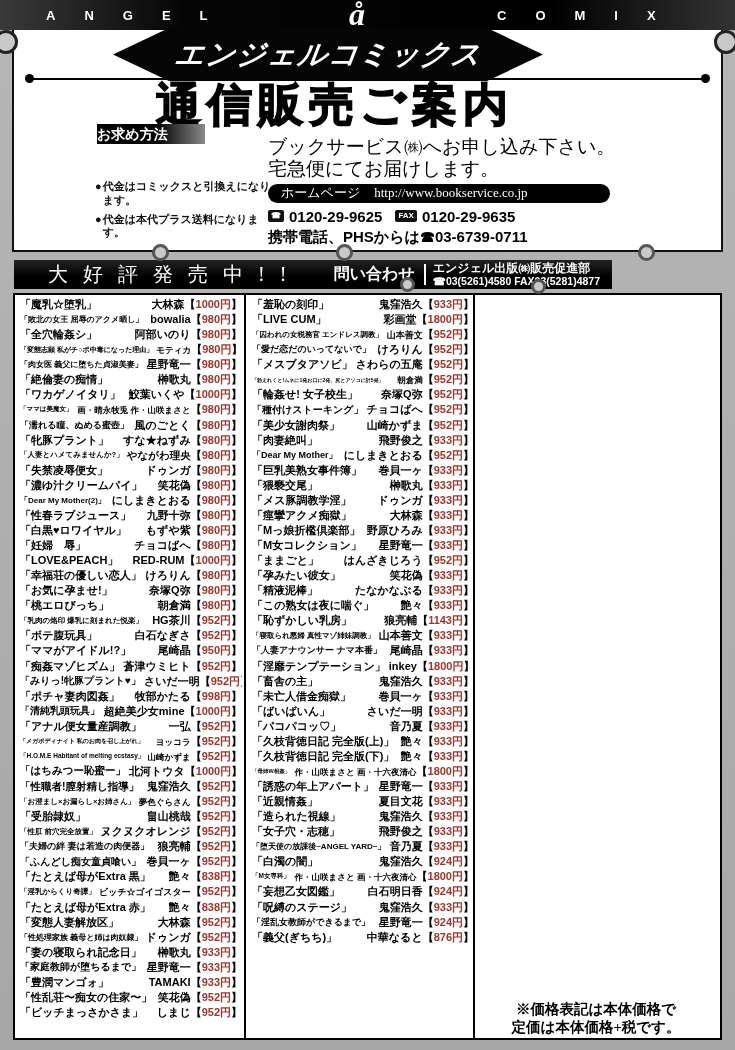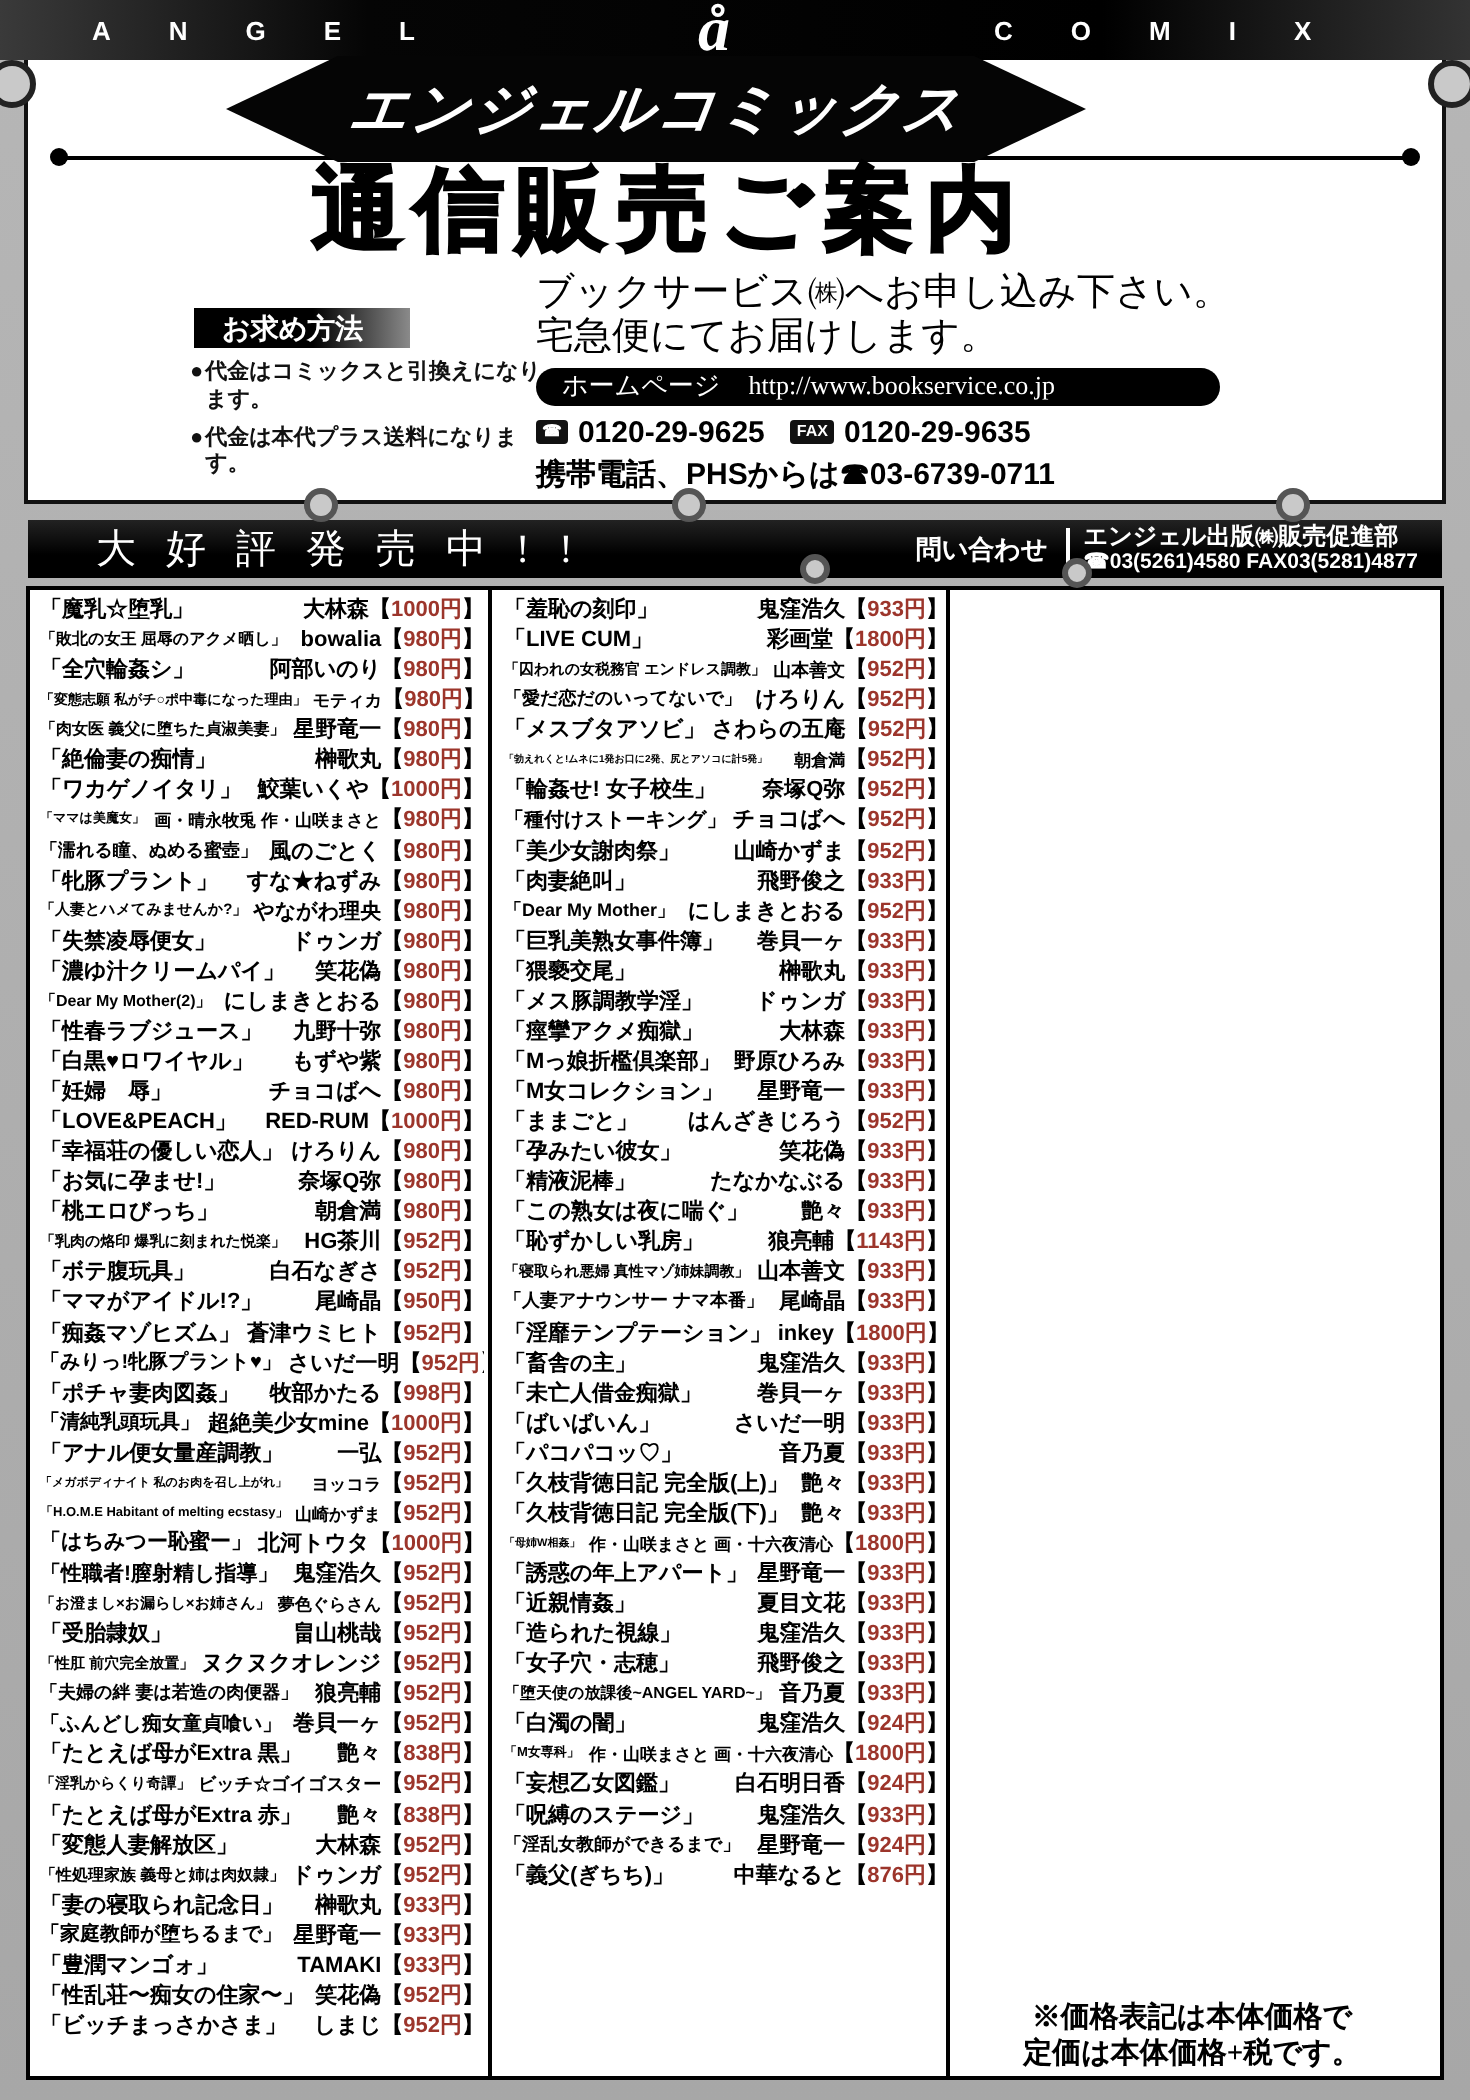--- a/index.html
+++ b/index.html
@@ -18,45 +18,45 @@
   .rule{position:absolute;left:30px;top:78px;width:676px;height:2px;background:#000;}
   .rule-dot{position:absolute;top:74px;width:9px;height:9px;border-radius:50%;background:#000;}
   .diamond{position:absolute;left:113px;top:28px;width:430px;height:53px;background:#050505;
            clip-path:polygon(0 50%,13% 0,87% 0,100% 50%,87% 100%,13% 100%);
            display:flex;align-items:center;justify-content:center;}
   .diamond span{color:#fff;font-weight:900;font-style:italic;font-size:29px;letter-spacing:1px;
                 transform:skewX(-8deg);white-space:nowrap;}
   .main-title{position:absolute;left:100px;top:82px;width:470px;text-align:center;
               font-size:45px;font-weight:900;color:#000;letter-spacing:6px;line-height:1;
               -webkit-text-stroke:1.6px #000;white-space:nowrap;}
-  .method-box{position:absolute;left:97px;top:154px;width:108px;height:20px;
+  .method-box{position:absolute;left:97px;top:124px;width:108px;height:20px;
               background:linear-gradient(90deg,#000 55%,#8a8a8a);color:#fff;
-              font-size:14px;font-weight:bold;line-height:20px;padding-left:14px;box-sizing:border-box;
+              font-size:14px;font-weight:bold;line-height:20px;padding-left:0;box-sizing:border-box;
               white-space:nowrap;}
   .bullets{position:absolute;left:95px;top:180px;width:178px;font-size:11px;font-weight:bold;
            color:#111;line-height:1.25;}
   .bullet{margin-bottom:5px;display:flex;}
   .bullet .mark{margin-right:1px;}
   .order-right{position:absolute;left:268px;top:136px;width:400px;}
   .ord-line{font-family:"Liberation Serif",serif;font-weight:normal;font-size:19px;color:#000;
             white-space:nowrap;line-height:1.15;}
   .pill{margin-top:4px;width:316px;height:19px;border-radius:10px;background:#000;color:#fff;
         display:flex;align-items:center;padding:0 13px;gap:14px;
         font-family:"Liberation Serif",serif;font-size:13px;white-space:nowrap;}
   .phone-row{margin-top:5px;display:flex;align-items:center;gap:5px;font-size:15px;font-weight:bold;
              color:#000;white-space:nowrap;}
   .mini-icon{display:inline-block;background:#111;color:#fff;font-size:8px;font-weight:bold;
              padding:2px 3px;border-radius:2px;line-height:1;}
   .mobile-row{margin-top:3px;font-size:15px;font-weight:bold;color:#000;white-space:nowrap;}
   
-  .sale-bar{position:absolute;left:14px;top:260px;width:707px;height:29px;
+  .sale-bar{position:absolute;left:14px;top:260px;width:598px;height:29px;
             background:linear-gradient(180deg,#222,#000 60%);display:flex;align-items:center;z-index:2;}
   .sale-headline{margin-left:34px;color:#fff;font-family:"Liberation Serif",serif;font-size:20px;
                  letter-spacing:15px;white-space:nowrap;}
-  .sale-contact{margin-left:auto;color:#fff;font-size:13px;font-weight:bold;white-space:nowrap;}
+  .sale-contact{margin-left:auto;color:#fff;font-size:16px;font-weight:bold;white-space:nowrap;}
   .sale-sep{width:2px;height:21px;background:#fff;margin:0 7px 0 9px;}
   .sale-pub{color:#fff;margin-right:12px;line-height:1.2;white-space:nowrap;}
   .sale-pub .l1{font-size:12px;font-weight:bold;}
   .sale-pub .l2{font-size:10.5px;font-weight:bold;text-align:center;}
   
   .catalog{position:absolute;left:13px;top:293px;width:709px;height:747px;background:#fff;
            border:2px solid #000;box-sizing:border-box;z-index:1;}
   .vdiv{position:absolute;top:0;bottom:0;width:2px;background:#000;}
   .cat-col{position:absolute;top:2px;}
   .col-0{left:5px;width:222px;}

